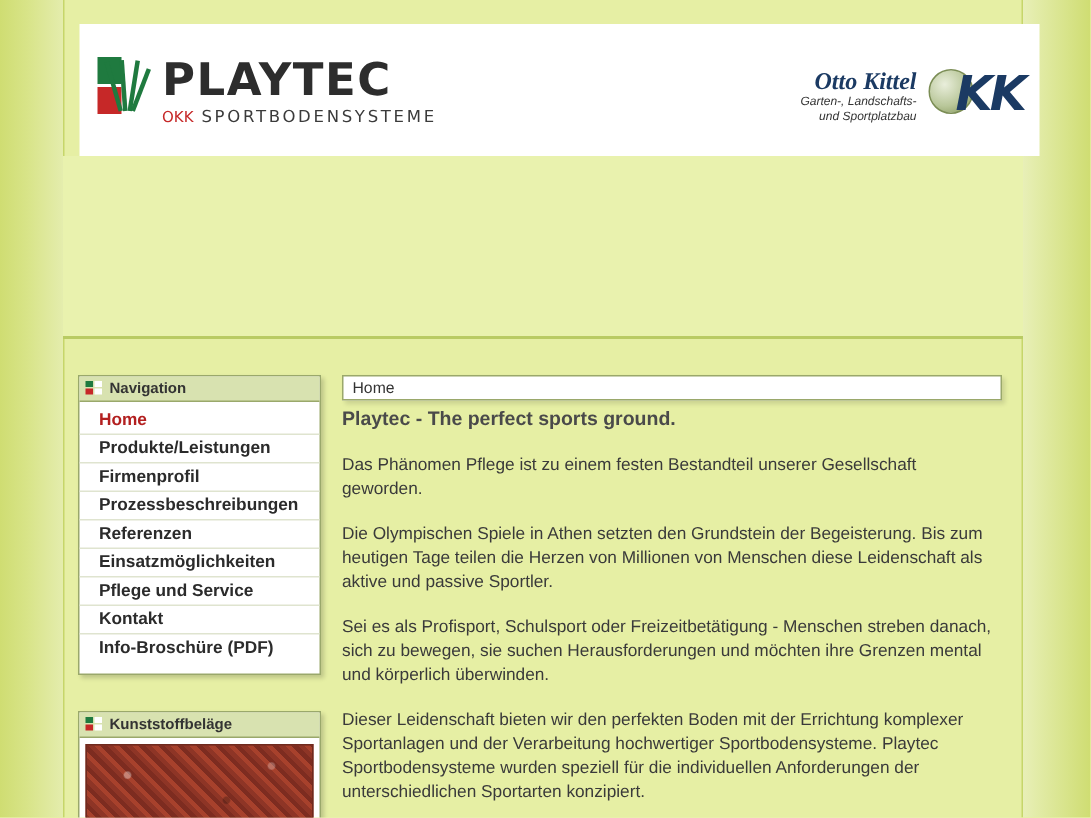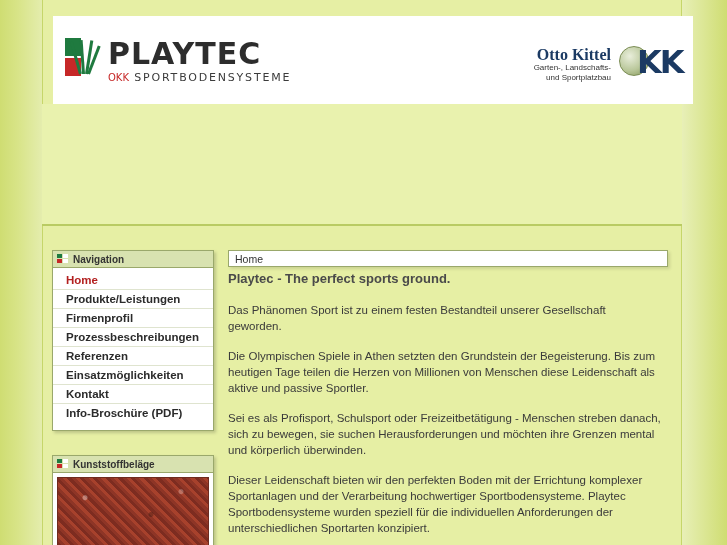--- a/index.html
+++ b/index.html
@@ -92,20 +92,21 @@
     font-weight: normal;
     letter-spacing: 0;
     font-size: 10px;
   }
   .partner {
     position: absolute;
     right: 16px;
     top: 28px;
     display: flex;
     align-items: flex-start;
+    font-style: italic;
   }
   .partner-text { text-align: right; margin-right: 8px; padding-top: 2px; }
   .partner-name {
     font-family: "Liberation Serif", serif;
     font-size: 16px;
     font-weight: bold;
     color: #1b3a63;
     line-height: 17px;
   }
   .partner-line {
@@ -322,20 +323,21 @@
           </span>
           <span class="panel-title">Navigation</span>
         </div>
         <ul class="nav-list">
           <li class="active">Home</li>
           <li>Produkte/Leistungen</li>
           <li>Firmenprofil</li>
           <li>Prozessbeschreibungen</li>
           <li>Referenzen</li>
           <li>Einsatzmöglichkeiten</li>
+          <li>Pflege und Service</li>
           <li>Kontakt</li>
           <li class="last">Info-Broschüre (PDF)</li>
         </ul>
       </div>
 
       <div class="panel product-panel">
         <div class="panel-head">
           <span class="mini-mark">
             <i class="a"></i>
               <i class="b"></i>
@@ -351,21 +353,21 @@
 
     </div>
 
     <div class="content">
       <div class="breadcrumb-bar">
         <span>Home</span>
       </div>
 
       <div class="article">
         <h1>Playtec - The perfect sports ground.</h1>
-        <p>Das Phänomen Sport ist zu einem festen Bestandteil unserer Gesellschaft geworden.</p>
+        <p>Das Phänomen Pflege ist zu einem festen Bestandteil unserer Gesellschaft geworden.</p>
         <p>Die Olympischen Spiele in Athen setzten den Grundstein der Begeisterung. Bis zum heutigen Tage teilen die Herzen von Millionen von Menschen diese Leidenschaft als aktive und passive Sportler.</p>
         <p>Sei es als Profisport, Schulsport oder Freizeitbetätigung - Menschen streben danach, sich zu bewegen, sie suchen Herausforderungen und möchten ihre Grenzen mental und körperlich überwinden.</p>
         <p>Dieser Leidenschaft bieten wir den perfekten Boden mit der Errichtung komplexer Sportanlagen und der Verarbeitung hochwertiger Sportbodensysteme. Playtec Sportbodensysteme wurden speziell für die individuellen Anforderungen der unterschiedlichen Sportarten konzipiert.</p>
 
       </div>
     </div>
 
   </div>
 </div>
 

